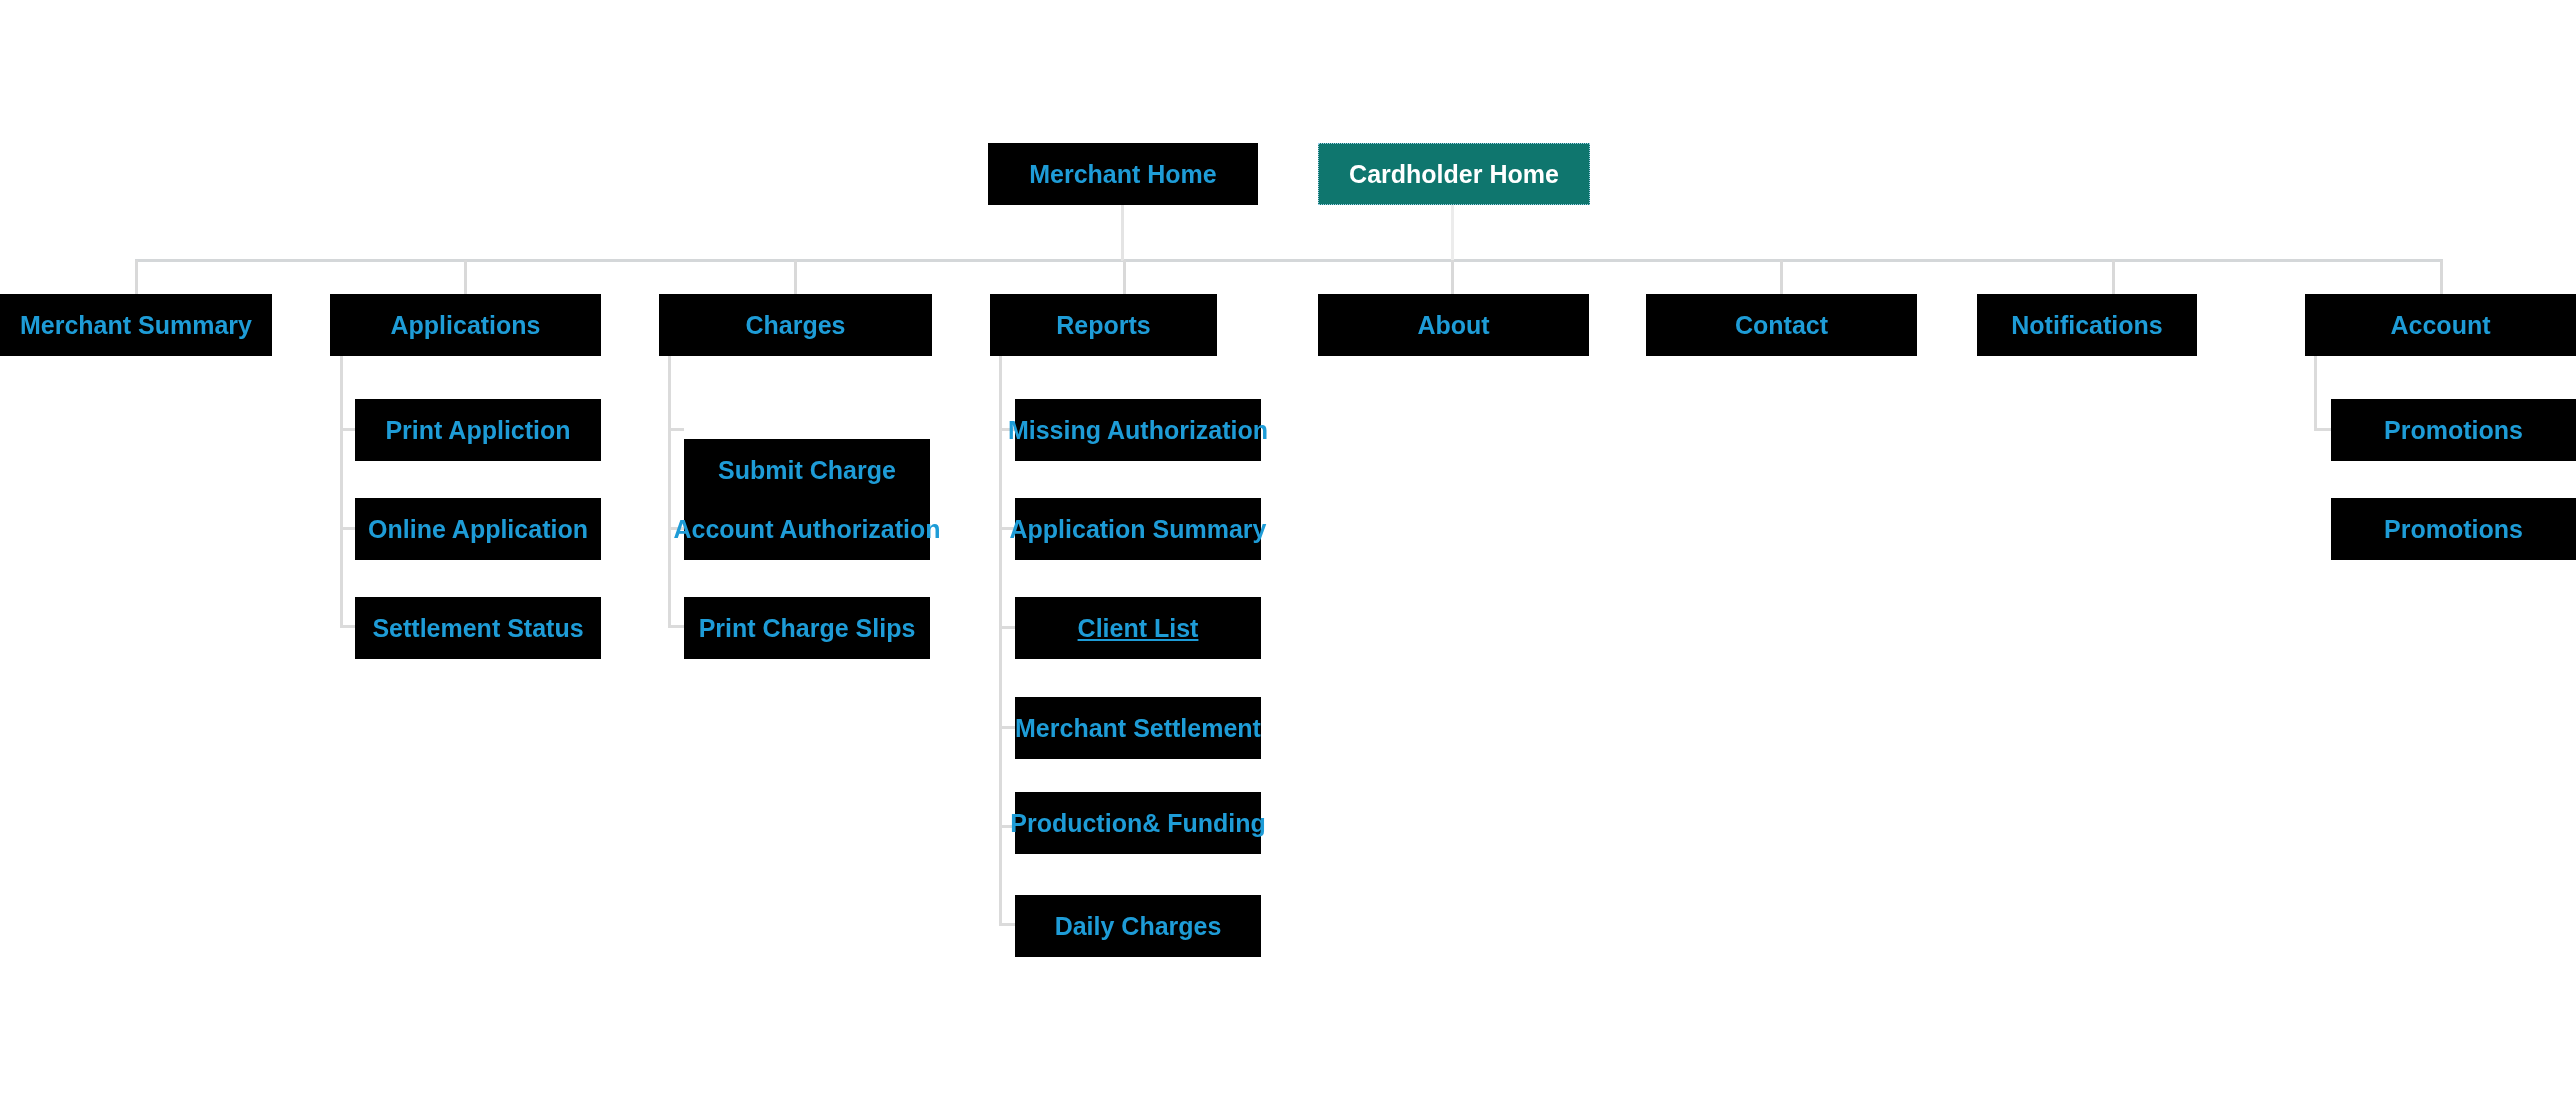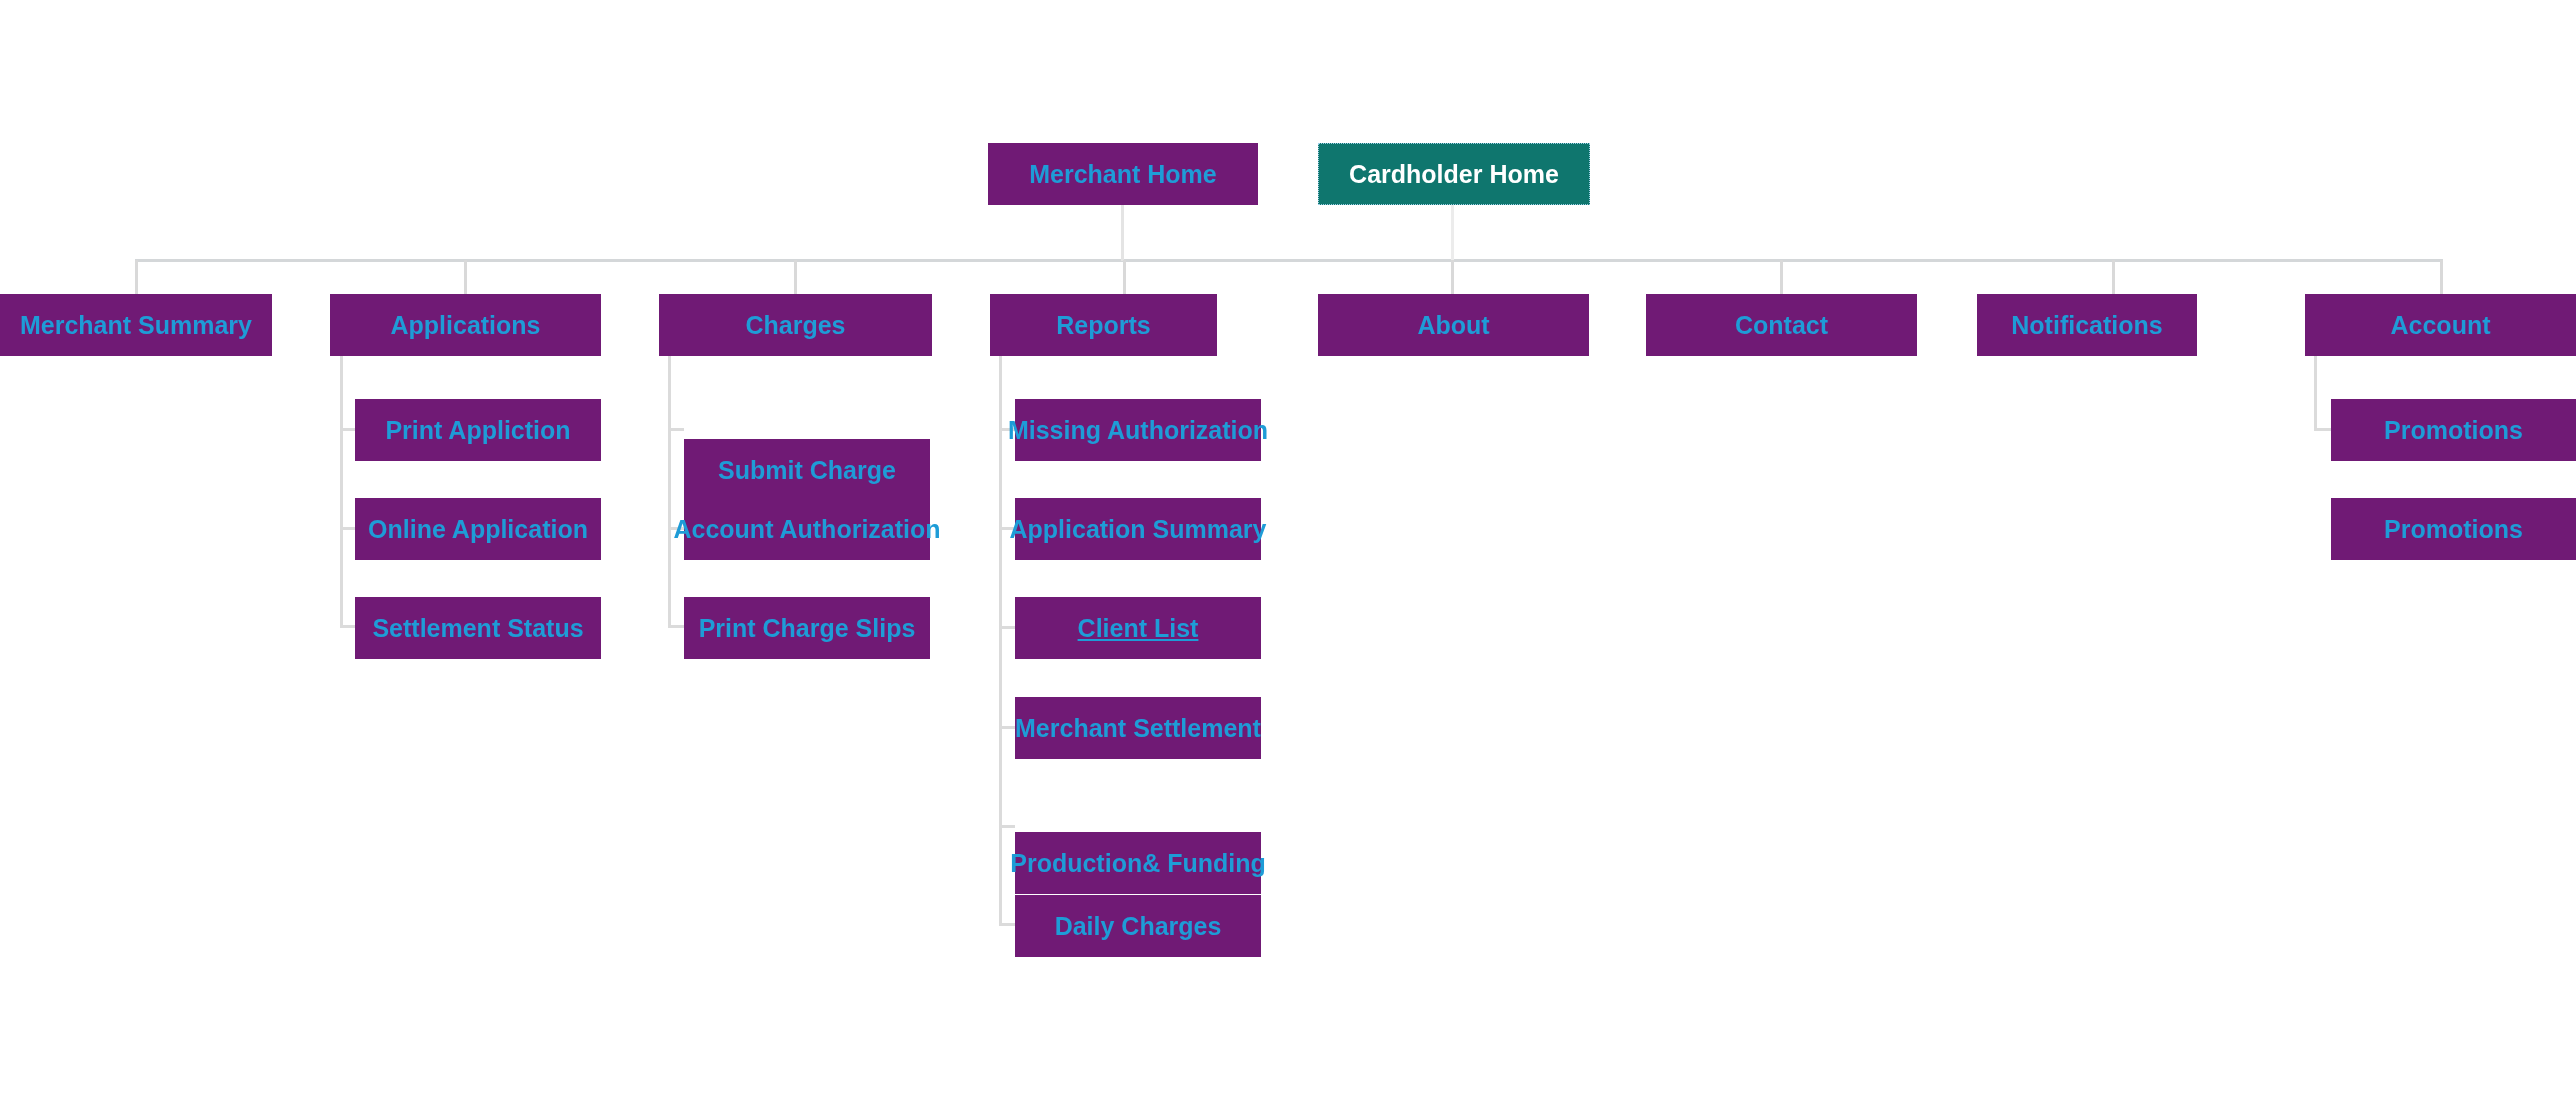--- a/index.html
+++ b/index.html
@@ -10,21 +10,21 @@
     position: relative;
     width: 2576px;
     height: 1096px;
     background: #ffffff;
     overflow: hidden;
     font-family: "Liberation Sans", sans-serif;
   }
   .node {
     position: absolute;
     height: 62px;
-    background: #701a75;
+    background: #000000;
     color: #1e9cd7;
     font-size: 25px;
     font-weight: bold;
     display: flex;
     align-items: center;
     justify-content: center;
     text-align: center;
     white-space: nowrap;
     box-sizing: border-box;
   }
@@ -106,20 +106,20 @@
   <div class="node child" style="left:355px;top:597px;">Settlement Status</div>
 
   <div class="node child" style="left:684px;top:399px;margin-top:40px;">Submit Charge</div>
   <div class="node child" style="left:684px;top:498px;">Account Authorization</div>
   <div class="node child" style="left:684px;top:597px;">Print Charge Slips</div>
 
   <div class="node child" style="left:1015px;top:399px;">Missing Authorization</div>
   <div class="node child" style="left:1015px;top:498px;">Application Summary</div>
   <div class="node child" style="left:1015px;top:597px;text-decoration:underline;">Client List</div>
   <div class="node child" style="left:1015px;top:697px;">Merchant Settlement</div>
-  <div class="node child" style="left:1015px;top:832px;text-align:right;">Production&amp; Funding</div>
+  <div class="node child" style="left:1015px;top:792px;text-align:right;">Production&amp; Funding</div>
   <div class="node child" style="left:1015px;top:895px;">Daily Charges</div>
 
   <div class="node child" style="left:2331px;top:399px;width:245px;">Promotions</div>
   <div class="node child" style="left:2331px;top:498px;width:245px;">Promotions</div>
 
 </div>
 
 
 </body></html>

